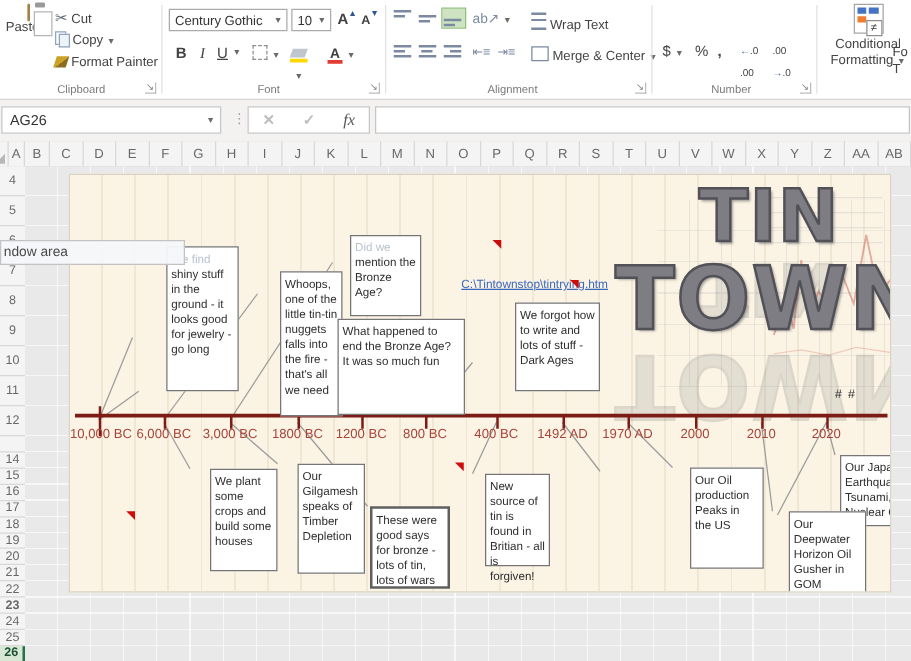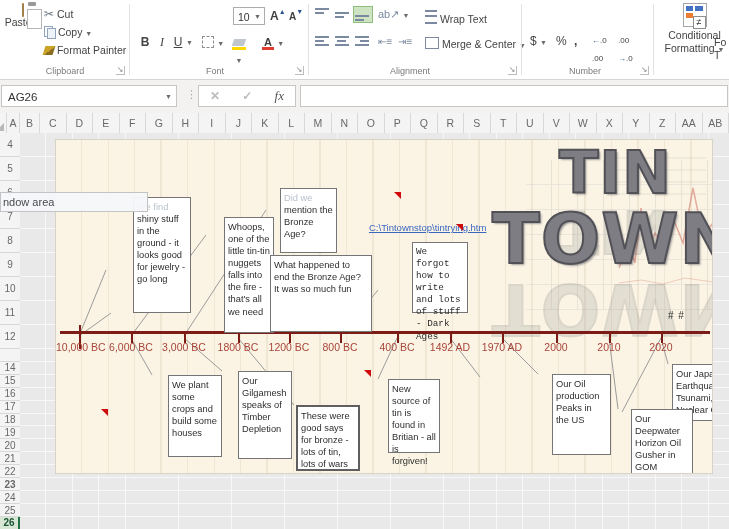--- a/index.html
+++ b/index.html
@@ -124,20 +124,21 @@
       <span class="clipboard"><span class="clip"></span><span class="page"></span></span>
       <div><span>Paste</span> <span class="dd">▼</span></div>
     </div>
     <div class="rbtn sbtn" style="top:6px;"><span class="icon-cut">✂</span> <span>Cut</span></div>
     <div class="rbtn sbtn" style="top:24px;"><span class="icon-copy"><i></i><i></i></span> <span>Copy</span> <span class="dd">▼</span></div>
     <div class="rbtn sbtn" style="top:42px;"><span class="icon-brush"></span> <span>Format Painter</span></div>
     <div class="rgroup-label" style="left:30px;width:70px;">Clipboard</div>
     <div class="launcher" style="left:116px;">↘</div>
     <div class="rsep" style="left:129px;"></div>
 
+    <div class="combo" style="left:135px;top:7px;width:95px;"><span>Century Gothic</span><span class="dd">▼</span></div>
     <div class="combo" style="left:233px;top:7px;width:32px;"><span>10</span><span class="dd">▼</span></div>
     <div class="rbtn" style="left:270px;top:8px;"><span class="azbig">A</span><span class="supArrow">▲</span></div>
     <div class="rbtn" style="left:289px;top:8px;"><span class="azbig" style="font-size:10px;">A</span><span class="supArrow">▼</span></div>
     <div class="fontbtn" style="left:138px;width:14px;font-weight:bold;">B</div>
     <div class="fontbtn" style="left:155px;width:14px;font-style:italic;font-family:'Liberation Serif',serif;">I</div>
     <div class="fontbtn" style="left:171px;width:14px;text-decoration:underline;">U</div>
     <span class="dd" style="position:absolute;left:186px;top:39px;">▼</span>
     <div class="fontbtn" style="left:202px;"><span class="icon-border"></span> <span class="dd">▼</span></div>
     <div class="fontbtn" style="left:232px;"><span><span class="icon-fill"></span><span class="colorbar" style="background:#ffd800;width:14px;"></span></span> <span class="dd">▼</span></div>
     <div class="fontbtn" style="left:262px;"><span style="display:inline-block;"><span class="azbig" style="font-size:11px;">A</span><span class="colorbar" style="background:#e03c31;width:12px;"></span></span> <span class="dd">▼</span></div>
@@ -350,21 +351,21 @@
       <div class="tick" style="left: 500px; top: 193px; height: 10px;"></div>
       <div class="tlabel" style="left: 500px;">2000</div>
       <div class="tick" style="left: 553px; top: 193px; height: 10px;"></div>
       <div class="tlabel" style="left: 553px;">2010</div>
       <div class="tick" style="left: 605px; top: 193px; height: 10px;"></div>
       <div class="tlabel" style="left: 605px;">2020</div>
       <div class="callout" style="left: 37px; top: 57px; width: 58px; height: 116px;"><span class="faded">We find </span><span>shiny stuff in the ground - it looks good for jewelry - go long</span></div>
       <div class="callout" style="left: 128px; top: 77px; width: 50px; height: 116px;"><span>Whoops, one of the little tin-tin nuggets falls into the fire - that's all we need</span></div>
       <div class="callout" style="left: 184px; top: 48px; width: 57px; height: 65px;"><span class="faded">Did we </span><span>mention the Bronze Age?</span></div>
       <div class="callout" style="left: 174px; top: 115px; width: 102px; height: 77px;"><span>What happened to end the Bronze Age? It was so much fun</span></div>
-      <div class="callout" style="left: 316px; top: 102px; width: 56px; height: 71px; font-family: Liberation Mono, monospace;"><span>We forgot how to write and lots of stuff - Dark Ages</span></div>
+      <div class="callout" style="left: 316px; top: 102px; width: 68px; height: 71px;"><span>We forgot how to write and lots of stuff - Dark Ages</span></div>
       <div class="callout" style="left: 72px; top: 235px; width: 54px; height: 82px;"><span>We plant some crops and build some houses</span></div>
       <div class="callout" style="left: 142px; top: 231px; width: 54px; height: 88px;"><span>Our Gilgamesh speaks of Timber Depletion</span></div>
       <div class="callout b2" style="left: 200px; top: 265px; width: 64px; height: 66px;"><span>These were good says for bronze - lots of tin, lots of wars</span></div>
       <div class="callout" style="left: 292px; top: 239px; width: 52px; height: 74px;"><span>New source of tin is found in Britian - all is forgiven!</span></div>
       <div class="callout" style="left: 456px; top: 234px; width: 59px; height: 81px;"><span>Our Oil production Peaks in the US</span></div>
       <div class="callout" style="left: 576px; top: 224px; width: 66px; height: 57px;"><span>Our Japan: Earthquake, Tsunami, Nuclear Crisis</span></div>
       <div class="callout" style="left: 535px; top: 269px; width: 62px; height: 67px;"><span>Our Deepwater Horizon Oil Gusher in GOM</span></div>
     </div>
 
   <div id="tooltip">ndow area</div>

